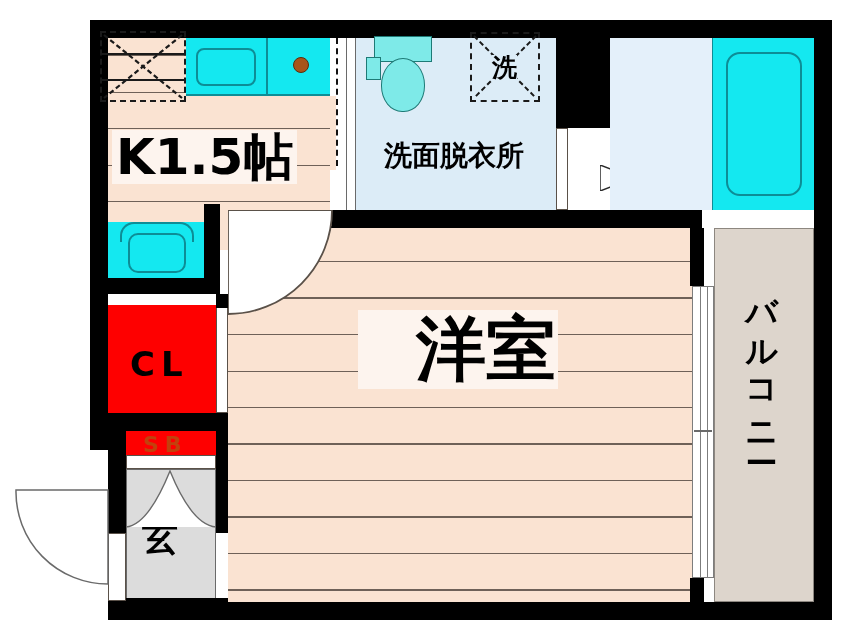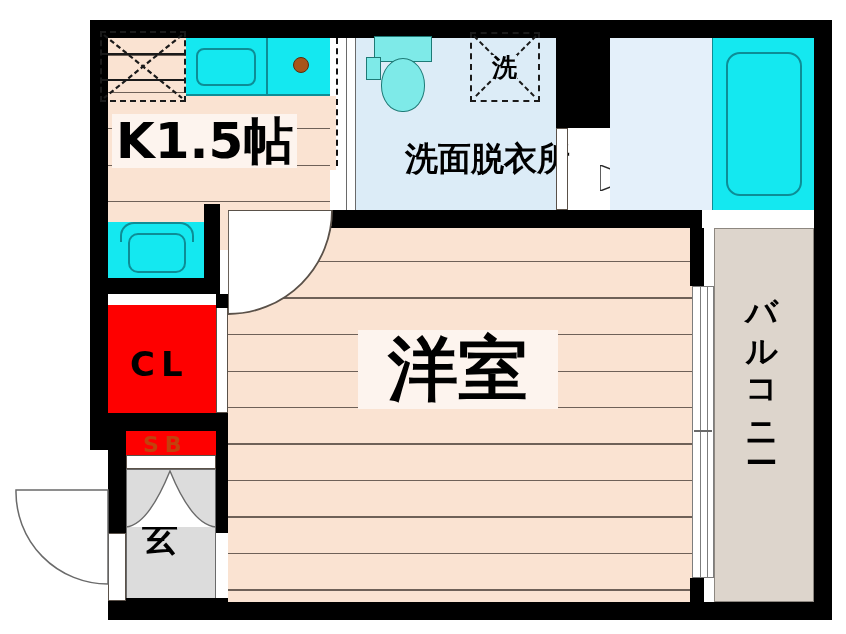--- a/index.html
+++ b/index.html
@@ -55,25 +55,24 @@
     letter-spacing: 0px;
   }
   .lbl-k {
     font-size: 50px;
     background: #fdf4ee;
     padding: 2px 4px;
   }
   .lbl-room {
     font-size: 70px;
     background: #fdf4ee;
-    text-align: center;
+    text-align: right;
     line-height: 1.02;
-    margin-top: 20px;
-  }
-  .lbl-wash { font-size: 33px; margin-left: 21px; }
+  }
+  .lbl-wash { font-size: 28px; }
   .lbl-cl   { font-size: 34px; color: #000; letter-spacing: 6px; }
   .lbl-sb   { font-size: 22px; color: #c2410c; letter-spacing: 6px; }
   .lbl-gen  { font-size: 36px; }
   .lbl-sen  { font-size: 25px; }
   .lbl-balc {
     font-size: 32px;
     writing-mode: vertical-rl;
     text-orientation: upright;
     letter-spacing: 6px;
   }
@@ -124,21 +123,21 @@
 
   <div class="abs dashbox" style="left:100px; top:31px; width:86px; height:71px;">
     <svg width="82" height="67" style="position:absolute;left:0;top:0;">
       <line x1="2" y1="2" x2="80" y2="65" stroke="#1a1a1a" stroke-width="2.2" stroke-dasharray="5,3"></line>
       <line x1="80" y1="2" x2="2" y2="65" stroke="#1a1a1a" stroke-width="2.2" stroke-dasharray="5,3"></line>
     </svg>
     <div class="abs dash-h" style="left:0;top:20px;width:100%;"></div>
     <div class="abs dash-h" style="left:0;top:46px;width:100%;"></div>
   </div>
 
-  <div class="abs lbl lbl-k" style="left:112px; top:114px;">K1.5帖</div>
+  <div class="abs lbl lbl-k" style="left:112px; top:130px;">K1.5帖</div>
 
   <div class="abs sink-cy" style="left:108px; top:222px; width:110px; height:56px;"></div>
   <div class="abs" style="left:128px; top:233px; width:58px; height:40px; border:2.5px solid #0d8d96; border-radius:10px;"></div>
   <div class="abs" style="left:120px; top:222px; width:74px; height:20px; border:2.5px solid #0d8d96; border-bottom:none; border-radius:14px 14px 0 0; background:transparent;"></div>
 
   <div class="abs wall" style="left:90px; top:278px; width:130px; height:16px;"></div>
   <div class="abs wall" style="left:204px; top:204px; width:16px; height:90px;"></div>
 
   <div class="abs closet" style="left:108px; top:305px; width:108px; height:108px;"></div>
   <div class="abs lbl lbl-cl" style="left:130px; top:347px;">CL</div>

